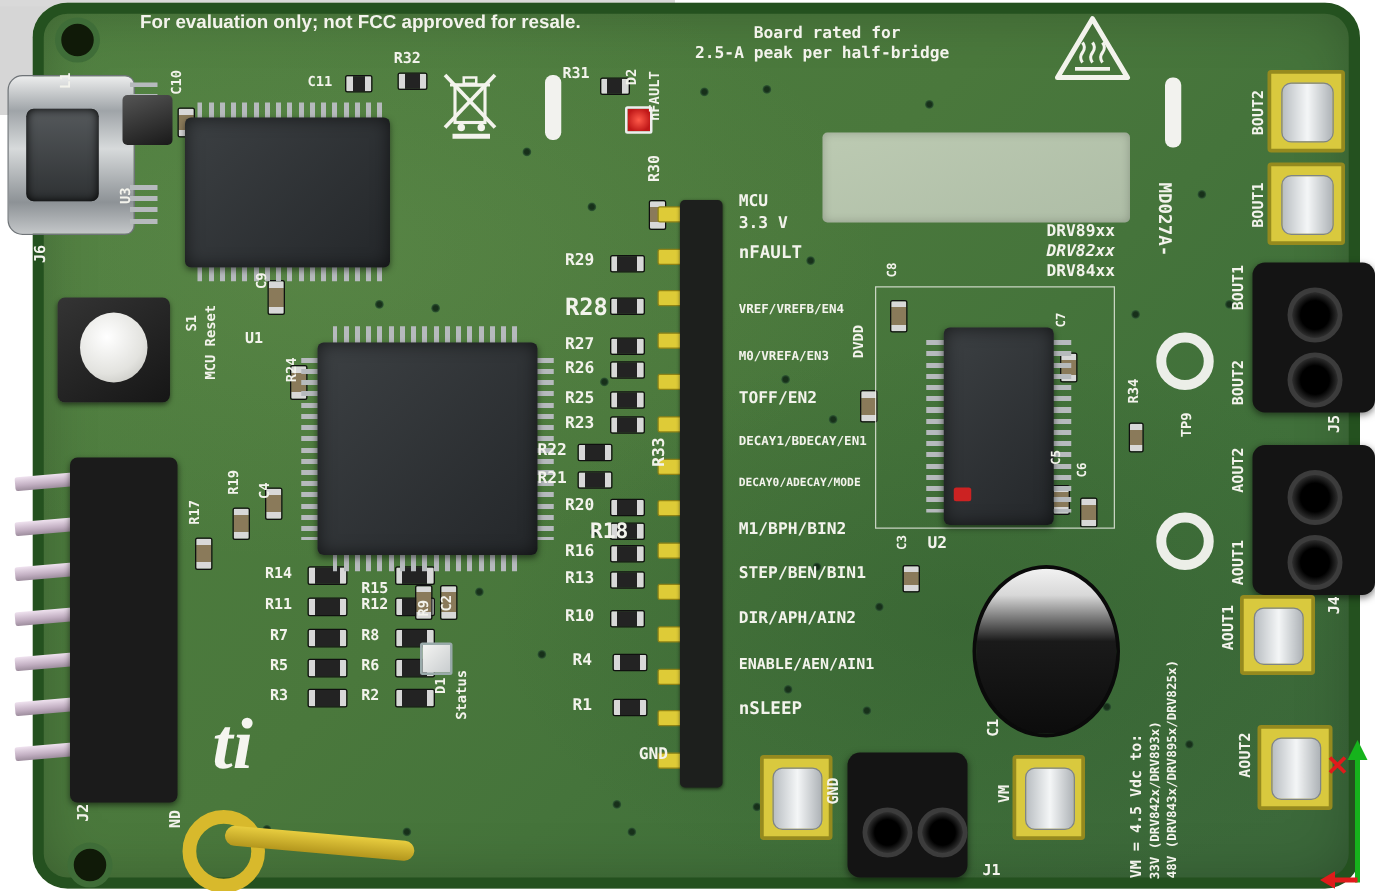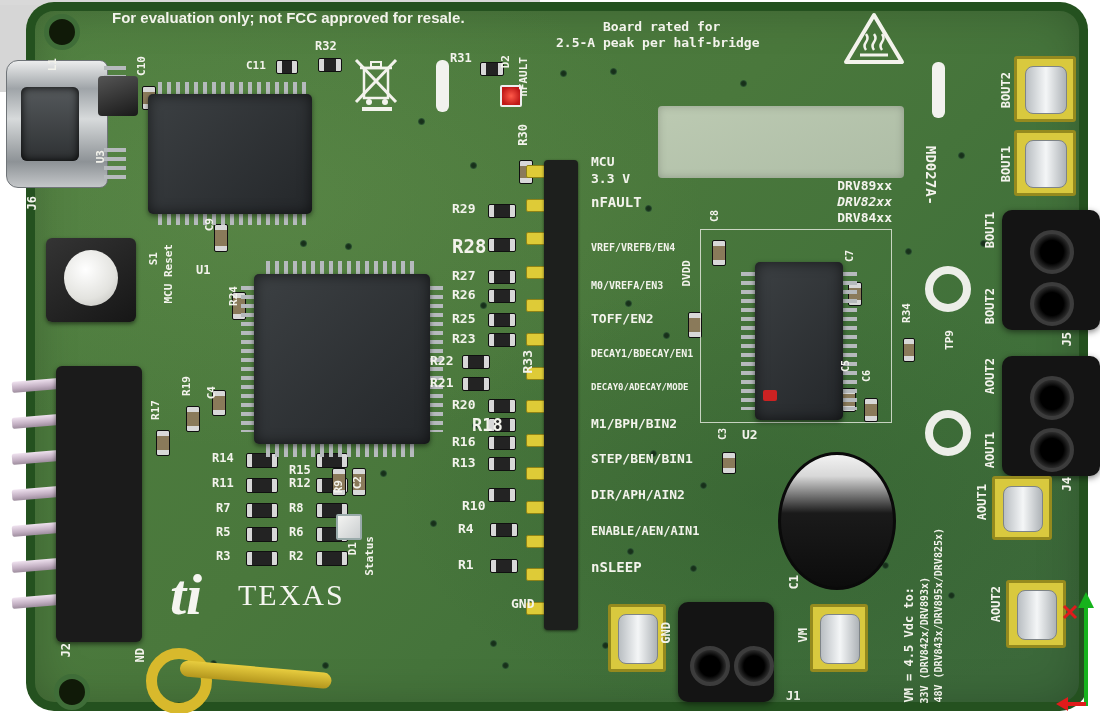--- a/index.html
+++ b/index.html
@@ -332,21 +332,20 @@
   <svg style="position:absolute;left:1056px;top:590px;" width="44" height="122" viewBox="0 0 44 122">
     <line x1="30" y1="116" x2="30" y2="14" stroke="#16b31c" stroke-width="4"></line>
     <polygon points="30,2 22,18 38,18" fill="#16b31c"></polygon>
     <line x1="30" y1="114" x2="4" y2="114" stroke="#e01b1b" stroke-width="4"></line>
     <polygon points="0,114 12,107 12,121" fill="#e01b1b"></polygon>
     <line x1="8" y1="16" x2="20" y2="28" stroke="#e01b1b" stroke-width="3"></line>
     <line x1="20" y1="16" x2="8" y2="28" stroke="#e01b1b" stroke-width="3"></line>
   </svg>
 
   <span class="tibug">ti</span>
-  <span class="tiline1">TEXAS</span>
 
   <span class="sk sans" style="left:112px;top:10px;font-size:15px;">For evaluation only; not FCC approved for resale.</span>
   <span class="sk" style="left:603px;top:20px;font-size:13px;">Board rated for</span>
   <span class="sk" style="left:556px;top:36px;font-size:13px;">2.5-A peak per half-bridge</span>
 
   <span class="sk" style="left:591px;top:155px;font-size:13px;">MCU</span>
   <span class="sk" style="left:591px;top:172px;font-size:13px;">3.3 V</span>
   <span class="sk" style="left:591px;top:195px;font-size:14px;">nFAULT</span>
   <span class="sk" style="left:591px;top:243px;font-size:10px;">VREF/VREFB/EN4</span>
   <span class="sk" style="left:591px;top:281px;font-size:10px;">M0/VREFA/EN3</span>
@@ -365,21 +364,21 @@
   <span class="sk" style="left:452px;top:269px;font-size:13px;">R27</span>
   <span class="sk" style="left:452px;top:288px;font-size:13px;">R26</span>
   <span class="sk" style="left:452px;top:312px;font-size:13px;">R25</span>
   <span class="sk" style="left:452px;top:332px;font-size:13px;">R23</span>
   <span class="sk" style="left:430px;top:354px;font-size:13px;">R22</span>
   <span class="sk" style="left:430px;top:376px;font-size:13px;">R21</span>
   <span class="sk" style="left:452px;top:398px;font-size:13px;">R20</span>
   <span class="sk" style="left:472px;top:417px;font-size:17px;">R18</span>
   <span class="sk" style="left:452px;top:435px;font-size:13px;">R16</span>
   <span class="sk" style="left:452px;top:456px;font-size:13px;">R13</span>
-  <span class="sk" style="left:462px;top:487px;font-size:13px;margin-top:12px;">R10</span>
+  <span class="sk" style="left:452px;top:487px;font-size:13px;">R10</span>
   <span class="sk" style="left:458px;top:522px;font-size:13px;">R4</span>
   <span class="sk" style="left:458px;top:558px;font-size:13px;">R1</span>
   <span class="sk v" style="left:521px;top:350px;font-size:13px;">R33</span>
 
   <span class="sk v" style="left:500px;top:55px;font-size:11px;">D2</span>
   <span class="sk v" style="left:518px;top:57px;font-size:11px;">nFAULT</span>
   <span class="sk" style="left:450px;top:52px;font-size:12px;">R31</span>
   <span class="sk v" style="left:517px;top:124px;font-size:12px;">R30</span>
 
   <span class="sk v" style="left:47px;top:58px;font-size:11px;">L1</span>

